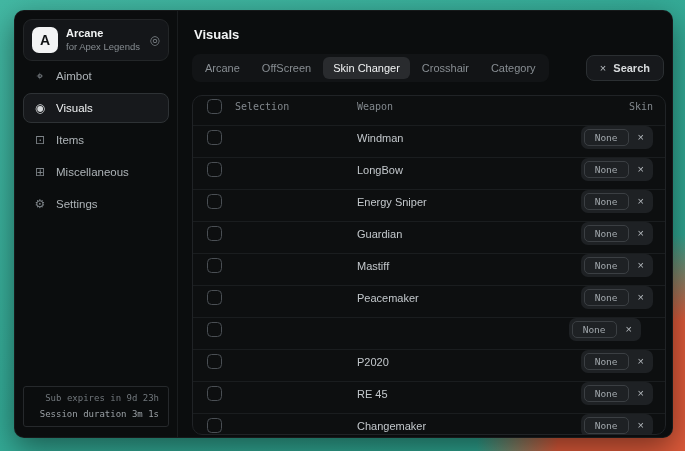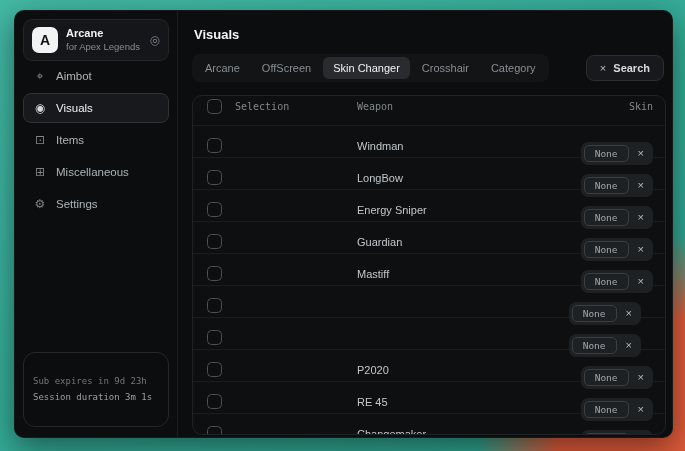--- a/index.html
+++ b/index.html
@@ -30,22 +30,22 @@
   .brand-sub { color:#878d92; font-size:9.5px; }
   .brand-gear { color:#7e8489; font-size:12px; cursor:pointer; }
   .cat-label { color:#62686d; font-size:9.5px; margin:14px 0 6px 8px; letter-spacing:0.3px; }
   .nav { display:flex; flex-direction:column; gap:2px; }
   .nav-item { display:flex; align-items:center; gap:9px; padding:7px 9px;
     border:1px solid transparent; border-radius:8px; color:#aeb4b8; font-size:11.5px; cursor:pointer; }
   .nav-item .nv-icon { color:#7e8489; font-size:12px; width:14px; text-align:center; }
   .nav-item.selected { background:#17191c; border-color:#2e3235; color:#f0f2f3; }
   .nav-item.selected .nv-icon { color:#d4d7d9; }
   .side-spacer { flex:1; }
-  .session-card { border:1px solid #26292c; border-radius:12px; padding:21px 9px;
-    font-family:"DejaVu Sans Mono",monospace; font-size:9px; line-height:1.7; }
+  .session-card { border:1px solid #26292c; border-radius:3px; padding:4px 9px;
+    font-family:"DejaVu Sans Mono",monospace; font-size:9px; line-height:1.7;text-align:right; }
   .session-l1 { color:#71777c; }
   .session-l2 { color:#9aa0a5; }
   
   .main { flex:1; display:flex; flex-direction:column; padding:12px 6px 2px 14px; min-width:0; }
   .page-title { color:#f2f4f5; font-size:13px; font-weight:bold; margin:4px 0 12px 2px; }
   .tab-row { display:flex; align-items:center; justify-content:space-between; margin-bottom:13px; }
   .tabs { background:#121416; border-radius:8px; padding:3px; display:flex; gap:2px; }
   .tab { background:transparent; border:none; color:#888e93; font-size:11px;
     font-family:inherit; padding:5px 10px; border-radius:6px; cursor:pointer; white-space:nowrap; }
   .tab.selected { background:#292b2e; color:#f1f3f4; }
@@ -59,21 +59,21 @@
   .trow { display:grid; grid-template-columns:16px 110px 1fr auto;
     column-gap:12px; align-items:center; padding:0 12px 8px 14px;
     border-bottom:1px solid #1a1d1f; height:32px; }
   .thead { height:30px; font-family:"DejaVu Sans Mono",monospace; font-size:10px; color:#82888d; }
   .thead .col-skin { justify-self:end; }
   .checkbox { width:15px; height:15px; border:1.5px solid #4a4f54; border-radius:4.5px;
     background:transparent; cursor:pointer; }
   .weapon { color:#c3c8cc; font-size:11px; }
   .skin-cell { justify-self:end; }
   .skin-group { display:inline-flex; align-items:center; gap:9px;
-    background:#1e2124; border-radius:7px; padding:3px 9px 3px 3px; cursor:pointer;margin-top:16px; }
+    background:#1e2124; border-radius:7px; padding:3px 9px 3px 3px; cursor:pointer; }
   .none-pill { border:1px solid #3b3f43; border-radius:5px; padding:2px 10px;
     font-family:"DejaVu Sans Mono",monospace; font-size:9.5px; color:#a2a8ad; }
   .clear-x { color:#b4b9bd; font-size:11px; line-height:1; cursor:pointer; }
 </style>
 </head>
 <body>
 
 <div class="window">
 
   <div class="sidebar">
@@ -198,20 +198,21 @@
           <span class="skin-cell">
             <span class="skin-group">
               <span class="none-pill">None</span>
               <span class="clear-x">×</span>
             </span>
           </span>
         </div>
           <div class="trow">
           <span class="checkbox"></span>
           <span></span>
+          <span class="weapon">Peacemaker</span>
           <span class="skin-cell">
             <span class="skin-group">
               <span class="none-pill">None</span>
               <span class="clear-x">×</span>
             </span>
           </span>
         </div>
           <div class="trow">
           <span class="checkbox"></span>
           <span></span>

